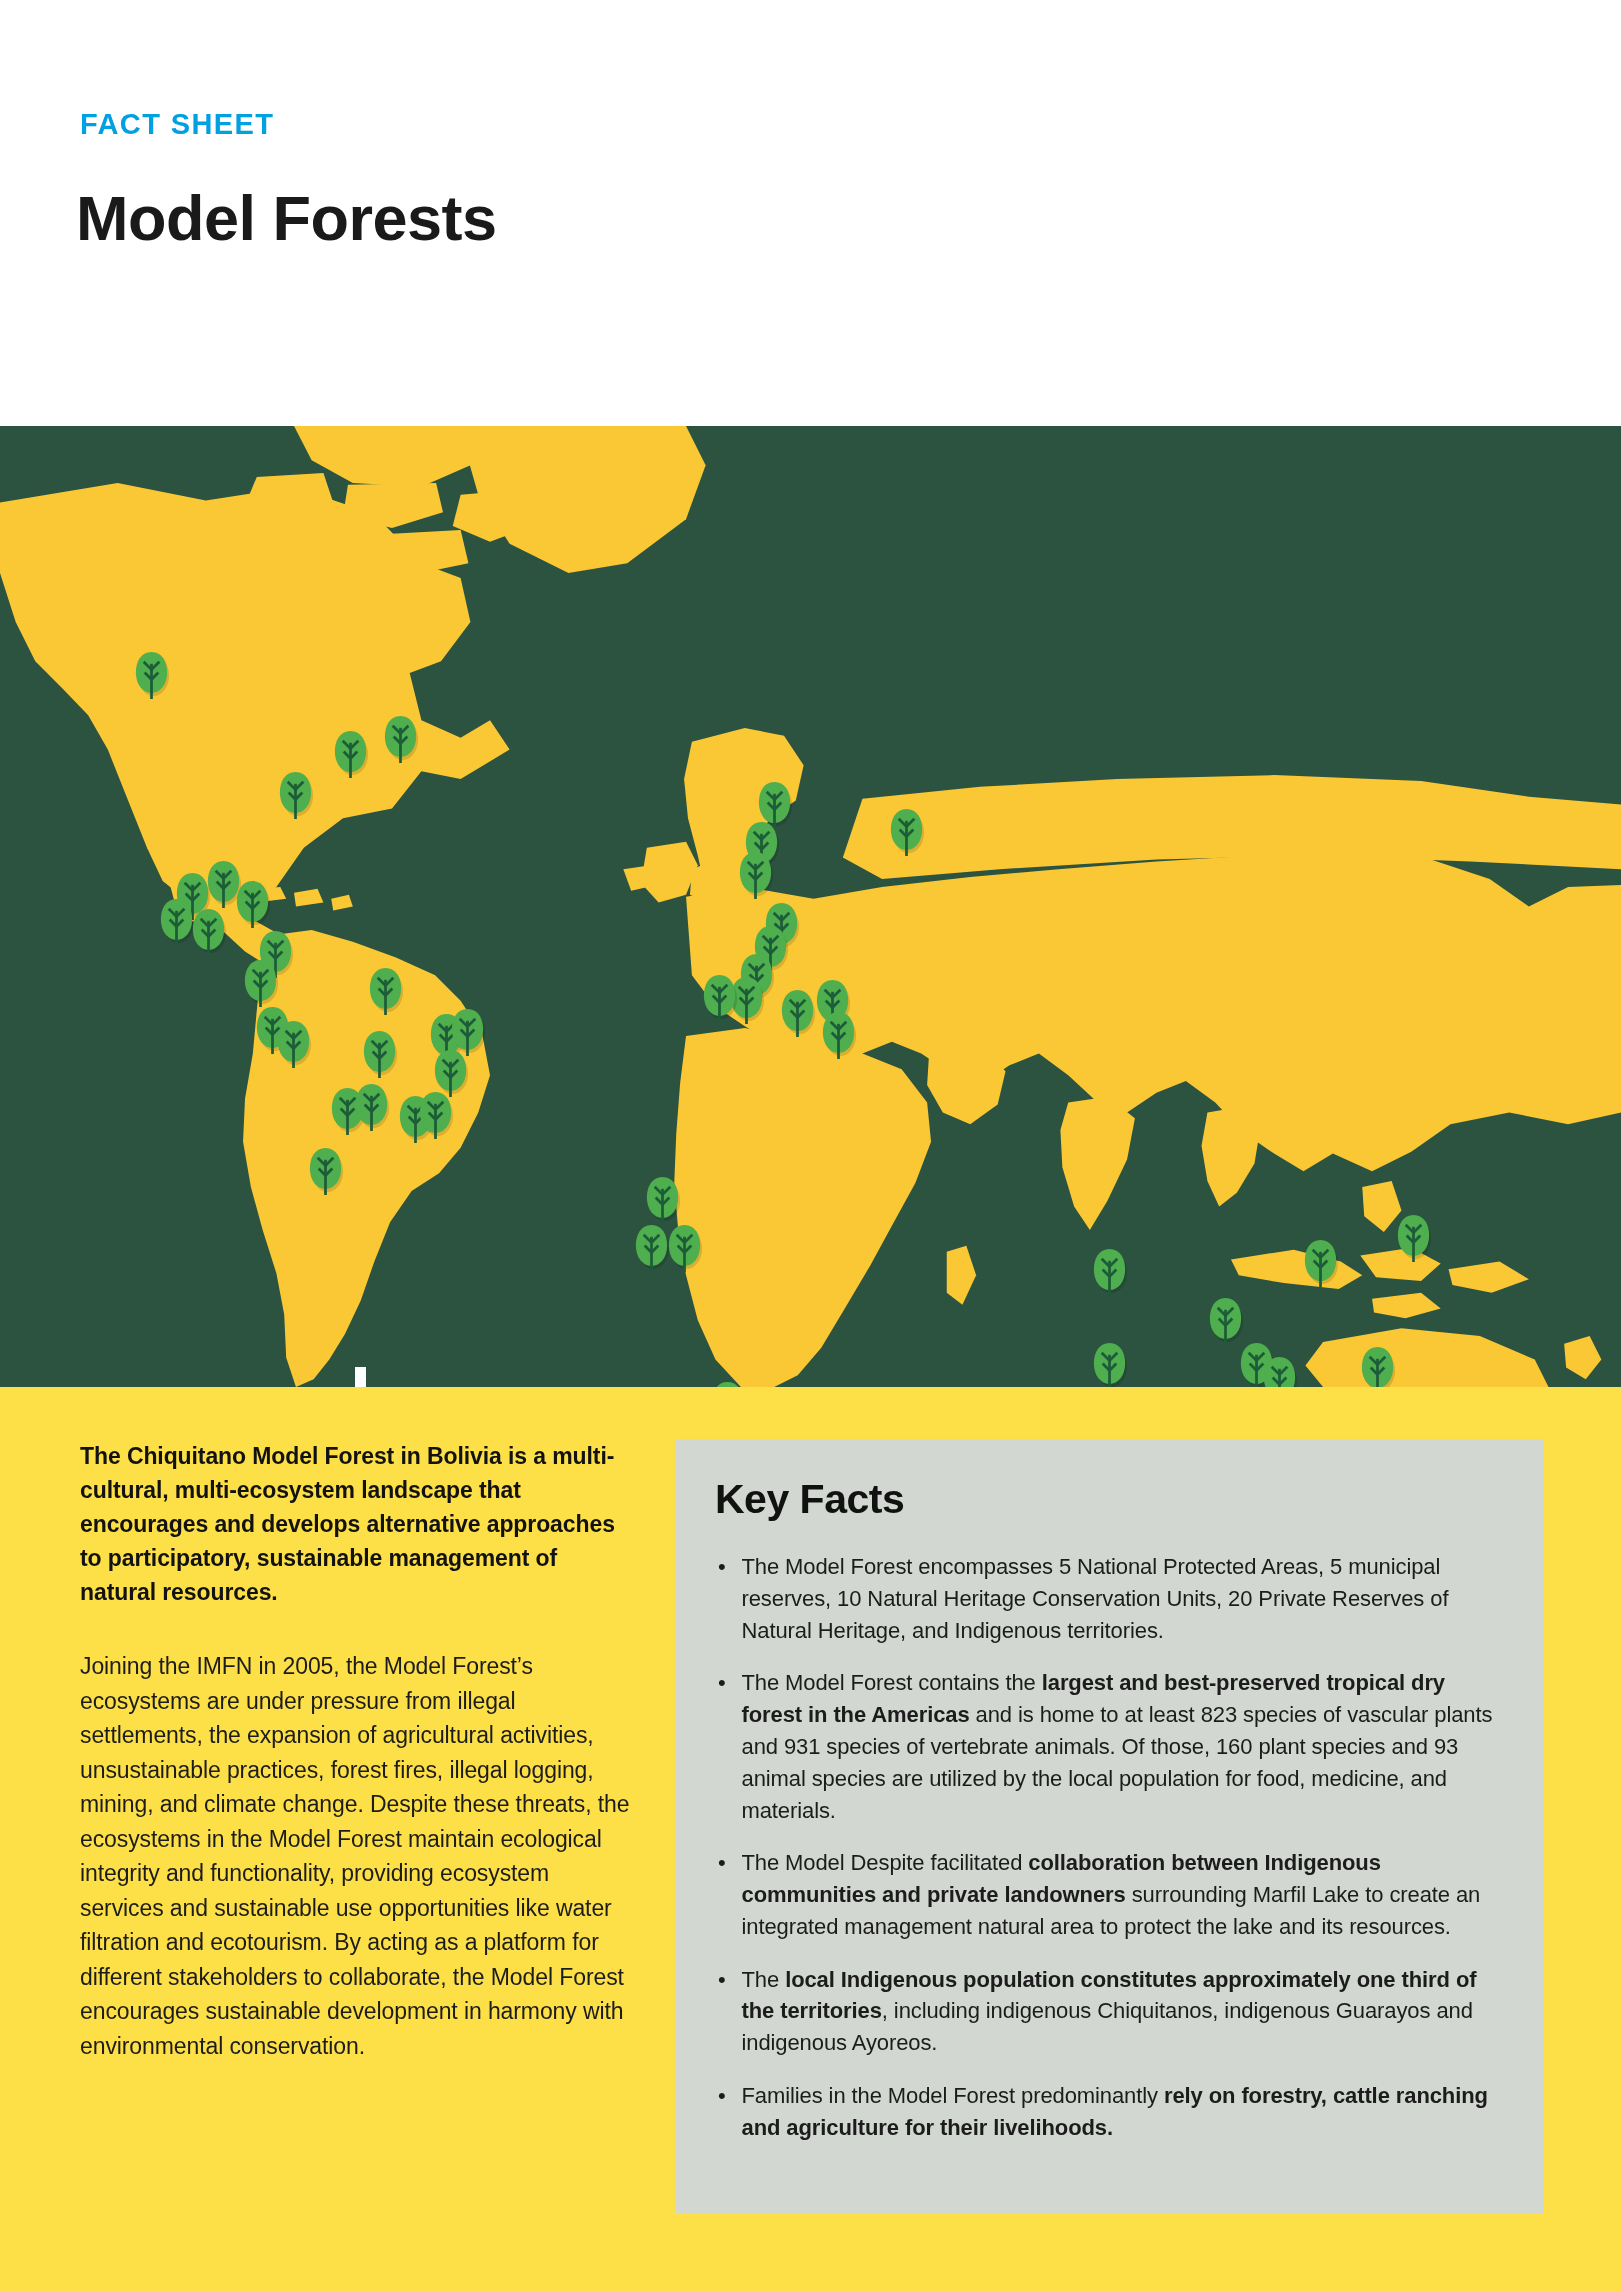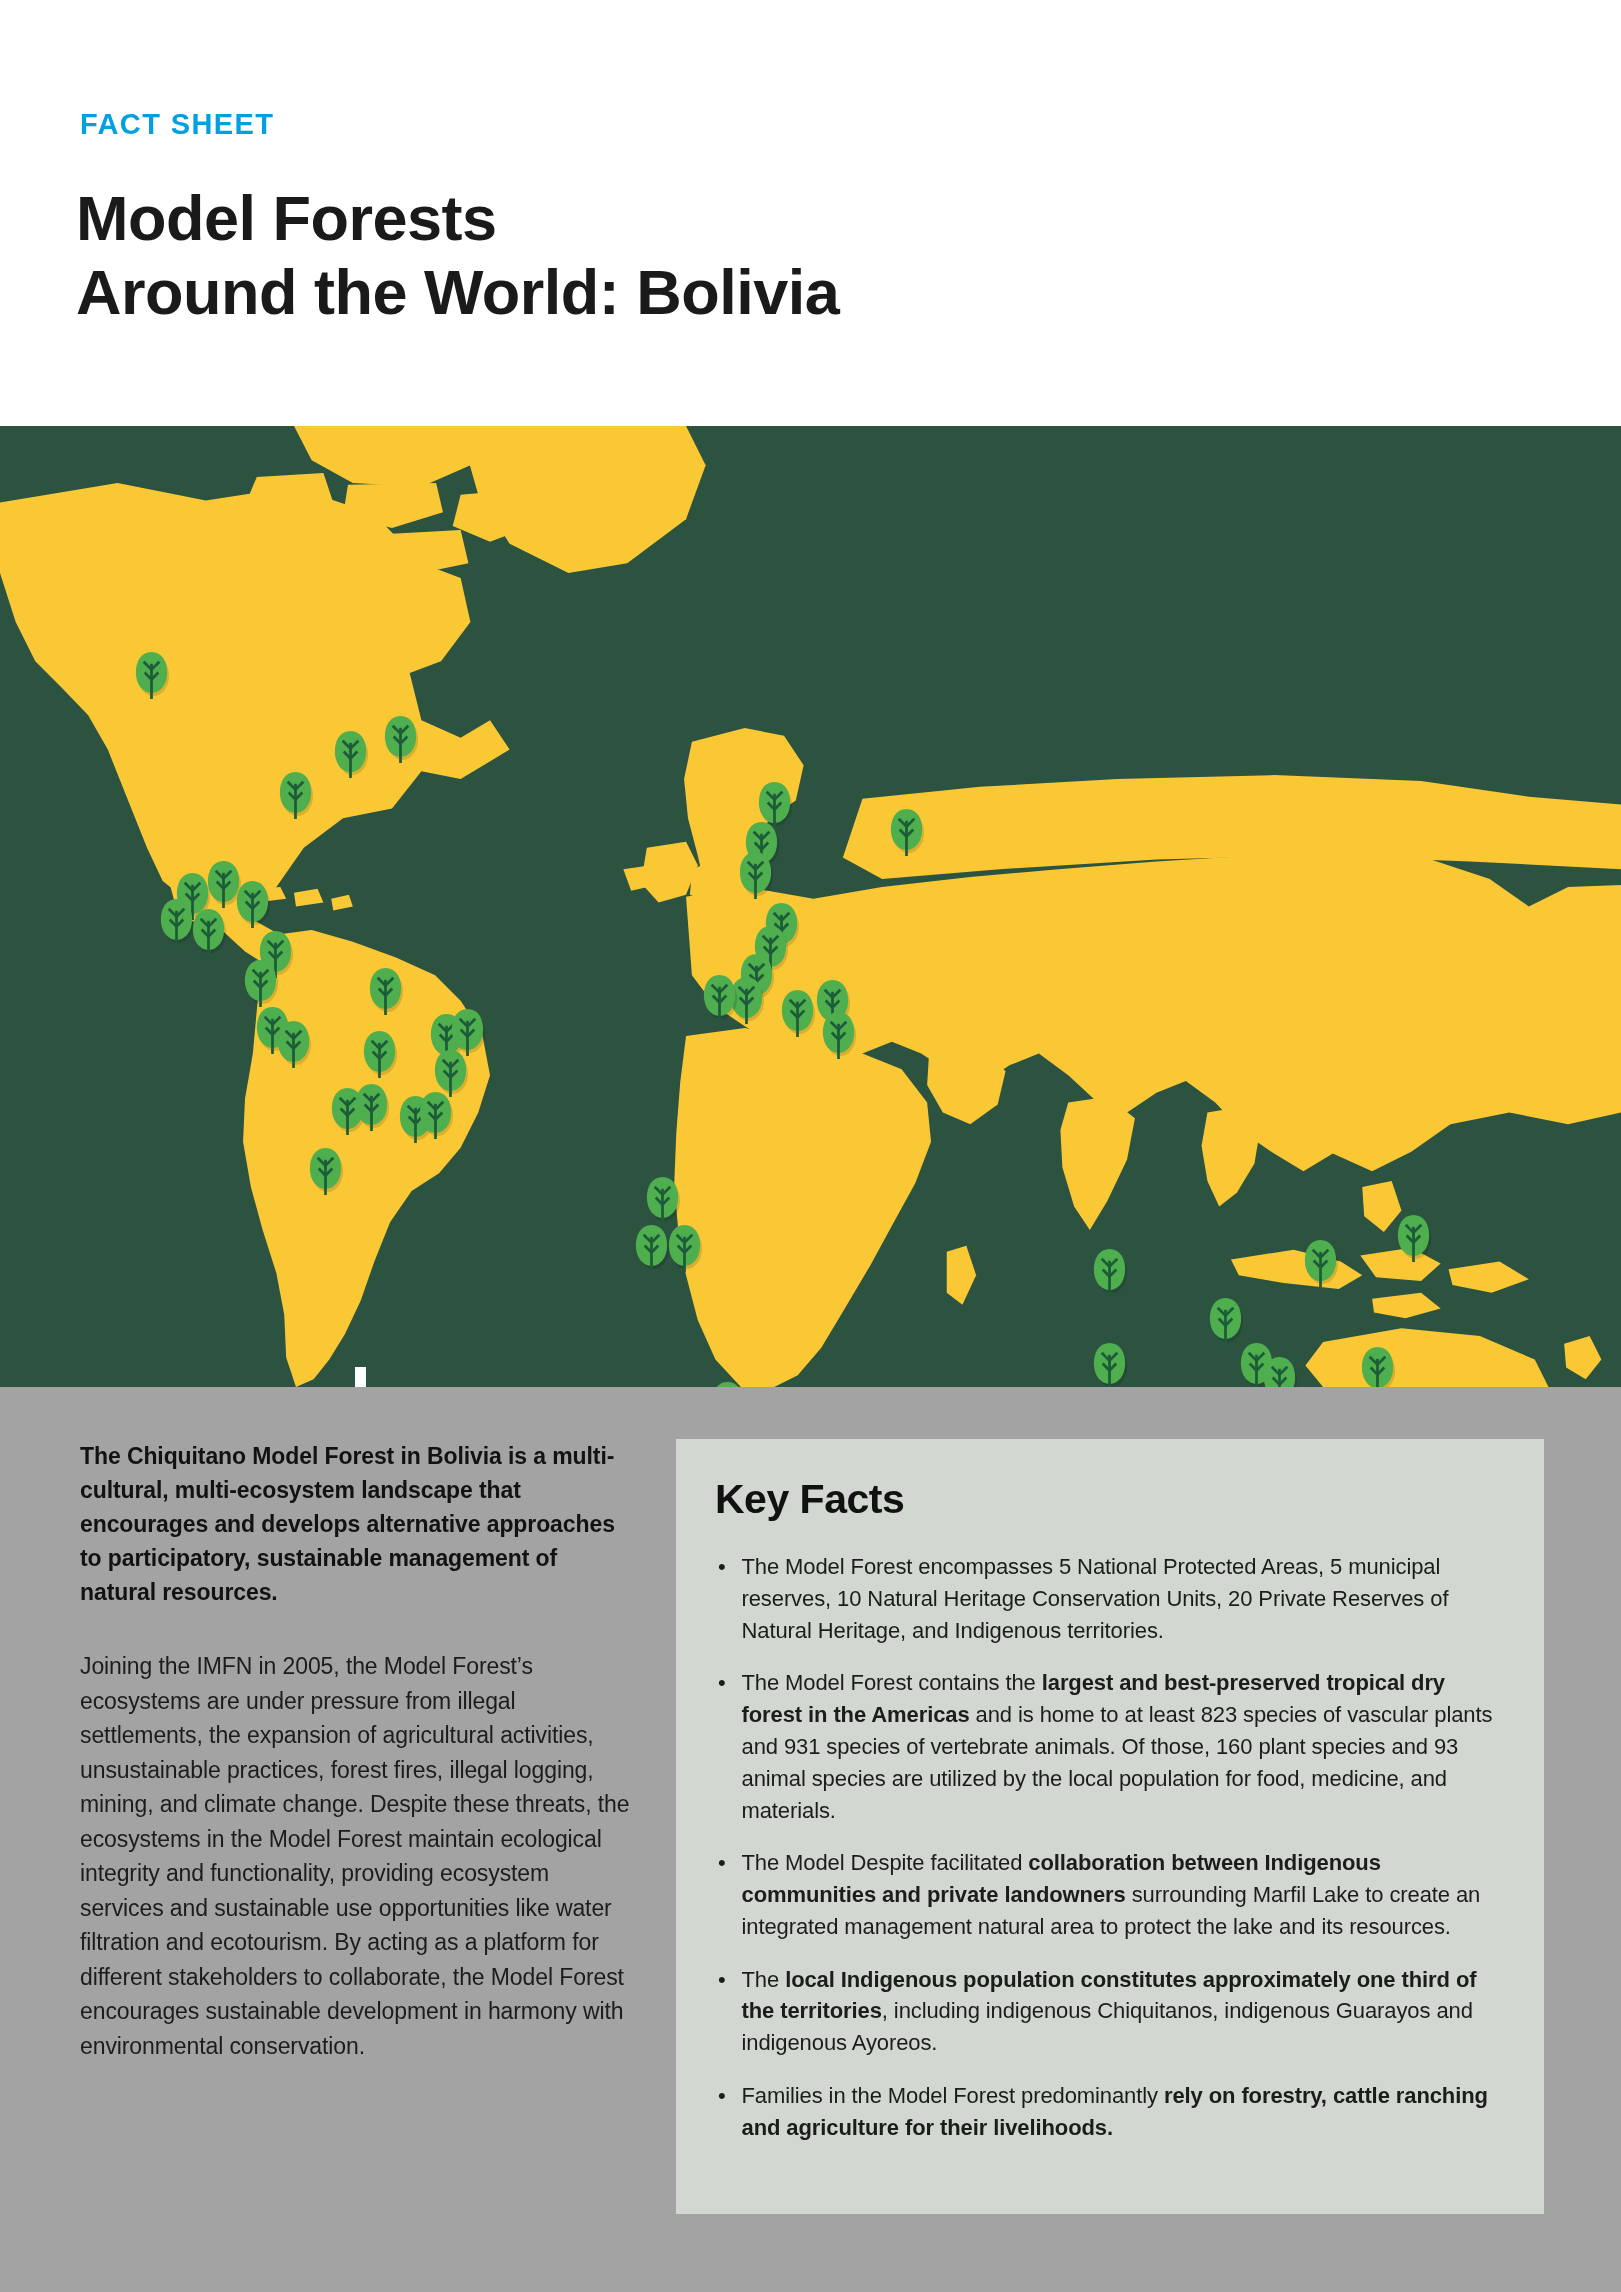--- a/index.html
+++ b/index.html
@@ -54,21 +54,21 @@
   }
   #callout-sub {
     font-size:19.6px; font-weight:400; color:#41704f; line-height:1.25; margin-top:3.9px;
     letter-spacing:-0.2px;
   }
   #callout-stem {
     position:absolute; left:355px; top:941px; width:10.8px; height:113px; background:#ffffff;
   }
 
   
-  #content { position:absolute; left:0; top:1387px; width:1621px; height:906px; background:#a3a3a3; }
+  #content { position:absolute; left:0; top:1387px; width:1621px; height:906px; background:#fde047; }
 
   #left-col {
     position:absolute; left:80px; top:52px; width:557px;
   }
   #lead-paragraph {
     font-size:23px; font-weight:bold; line-height:1.48; color:#121212;
     letter-spacing:-0.1px;
   }
   #body-paragraph {
     font-size:23px; font-weight:400; line-height:1.50; color:#1c1c1c;
@@ -95,21 +95,20 @@
 </style>
 </head>
 <body>
 
 <div id="header">
 
   <div id="fact-sheet-label">FACT SHEET</div>
 
   <div id="page-title">
     <span class="tline">Model Forests</span>
-    <span class="tline">Around the World: Bolivia</span>
   </div>
 
 </div>
 
 <div id="map-section">
 
   <svg id="map-svg" viewBox="0 0 1654 980" preserveAspectRatio="none" xmlns="http://www.w3.org/2000/svg">
     <rect x="0" y="0" width="1654" height="980" fill="#2b5340"></rect>
     <g fill="#fbc835">
 

